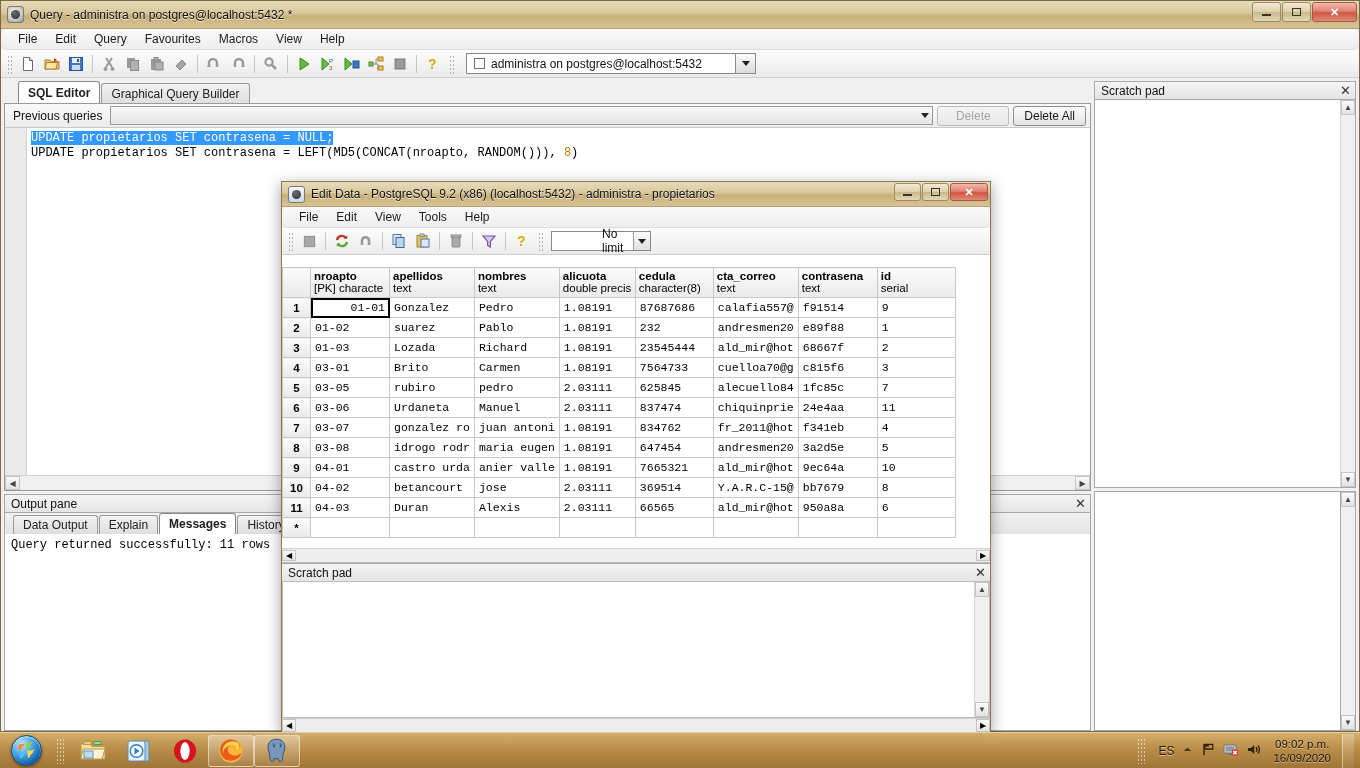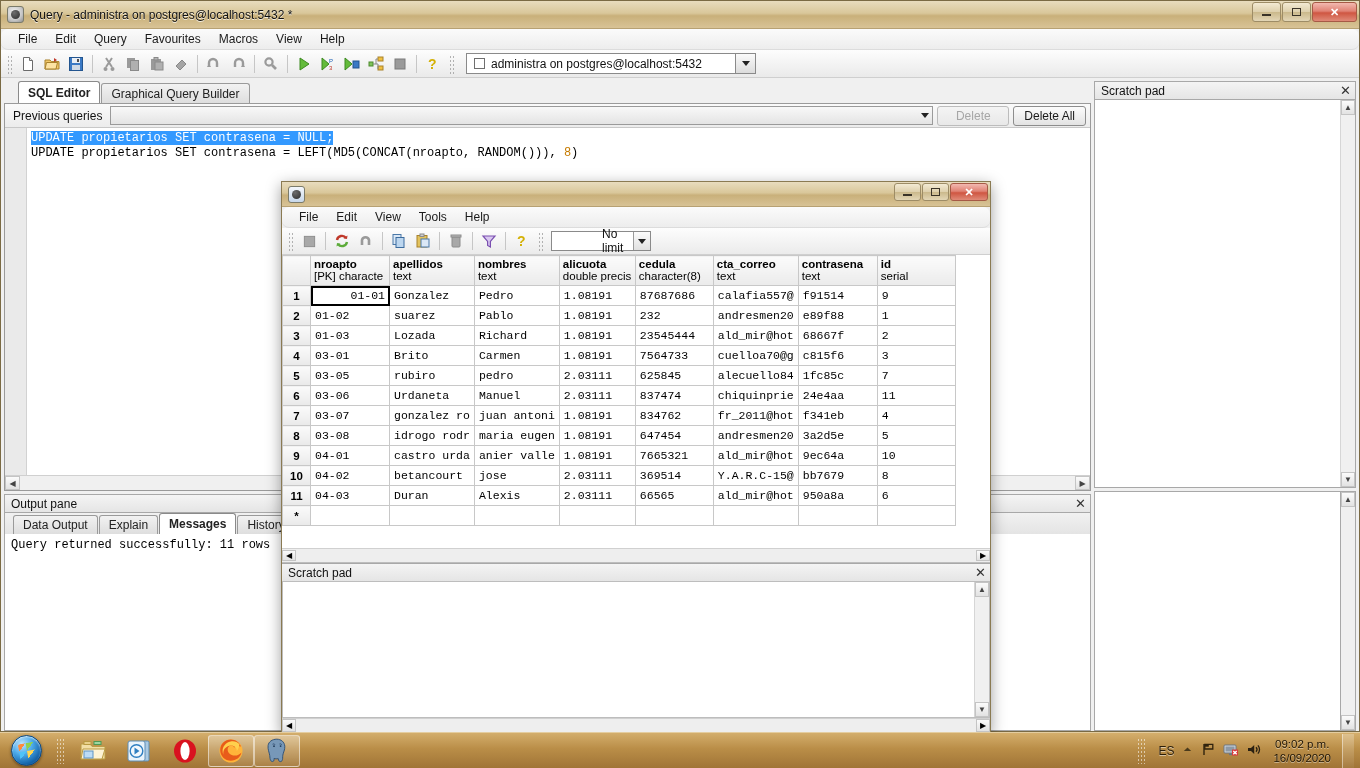--- a/index.html
+++ b/index.html
@@ -202,21 +202,21 @@
   .limit-combo {
     width: 100px; height: 20px; margin-left: 4px;
     border:1px solid #8a8a8a; background:#fff;
     display:flex; align-items:center; font-size:12px;
   }
   .limit-combo .lc-text { flex:1; padding-left:5px; color:#111;margin-left:45px; }
   .limit-combo .lc-arrow { width:17px; height:18px; display:flex; align-items:center; justify-content:center;
     background: linear-gradient(180deg,#fcfcfc,#e0e0e0); border-left:1px solid #9a9a9a; }
 
   .grid-area { flex:1; display:flex; flex-direction:column; min-height:0; background:#fff; }
-  .grid-scroll { flex:1; overflow:hidden; min-height:0; }
+  .grid-scroll { flex:1; overflow:hidden; min-height:0;margin-top:12px; }
   table.grid { border-collapse: collapse; font-family:"Liberation Mono", monospace; font-size:11.5px; table-layout: fixed; }
   table.grid th, table.grid td { border:1px solid #c8c8c8; padding:0; }
   table.grid thead th {
     background: linear-gradient(180deg,#fbfbfb,#ebebeb);
     font-family:"Liberation Sans", sans-serif; font-size:11.5px;
     font-weight:bold; text-align:left; vertical-align:top;
     padding:2px 3px; height:30px; color:#000; overflow:hidden; white-space:nowrap;
   }
   table.grid thead th .t2 { font-weight:normal; display:block; }
   table.grid tbody td { height:20px; padding:1px 4px; overflow:hidden; white-space:nowrap; color:#000; }
@@ -499,20 +499,21 @@
       </div>
     </div>
 
   </div>
 </div>
 
 <div id="editdata-window">
 
   <div class="titlebar">
     <div class="tb-icon" style="background:linear-gradient(180deg,#f4f7fb,#c8d8ea);"></div>
+    <div class="tb-title">Edit Data - PostgreSQL 9.2 (x86) (localhost:5432) - administra - propietarios</div>
     <div class="win-buttons">
       <div class="win-btn">
           <span class="glyph-min"></span>
         </div>
       <div class="win-btn">
           <span class="glyph-max"></span>
         </div>
       <div class="win-btn close">✕</div>
     </div>
   </div>

